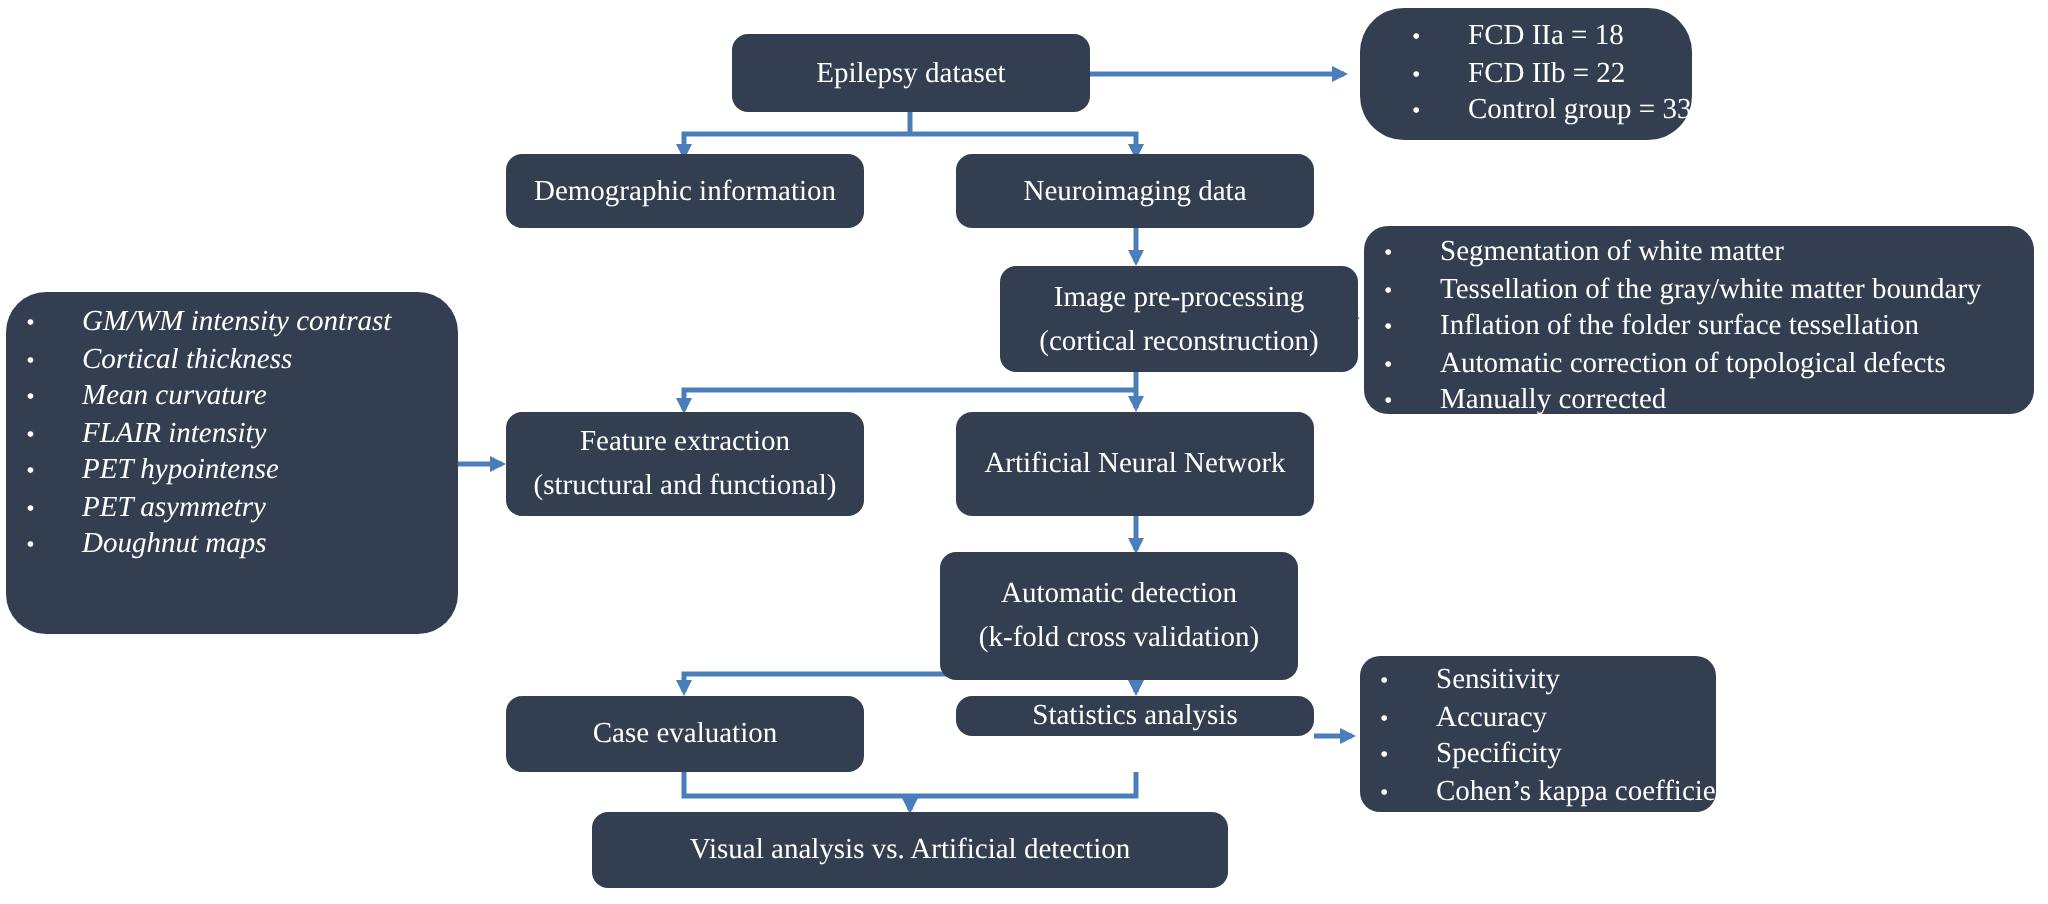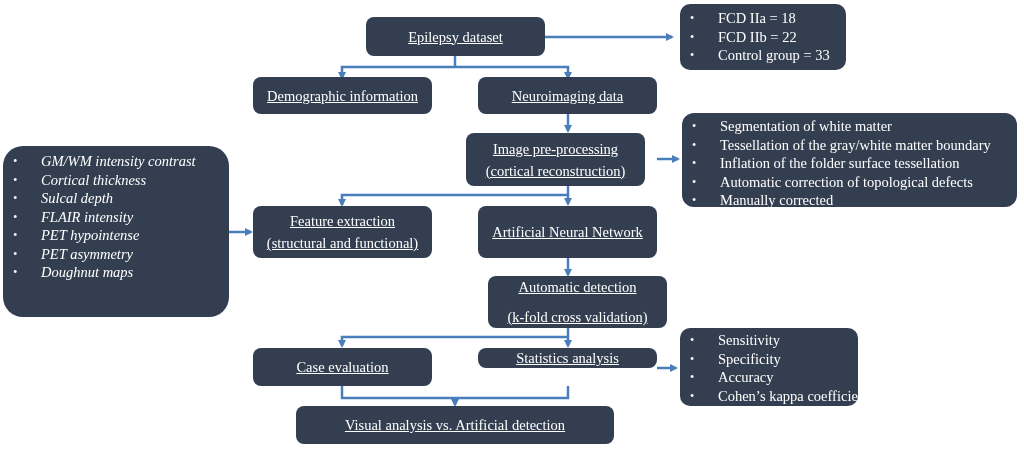--- a/index.html
+++ b/index.html
@@ -1,20 +1,20 @@
 <!DOCTYPE html>
 <html><head>
 <meta charset="utf-8">
 <style>
   html, body { margin:0; padding:0; background:#ffffff; }
   body { width:1024px; height:452px; position:relative; overflow:hidden;
          font-family:"Liberation Serif", "DejaVu Serif", serif; }
   .box { position:absolute; background:#333f50; color:#ffffff; border-radius:8px;
          display:flex; flex-direction:column; align-items:center; justify-content:center;
-         text-align:center; font-size:14.5px; line-height:22px; box-sizing:border-box;text-decoration:underline; }
+         text-align:center; font-size:14.5px; line-height:22px; box-sizing:border-box; }
   .list { position:absolute; background:#333f50; color:#ffffff; box-sizing:border-box;
           font-size:14.5px; line-height:18.5px; margin:0; list-style:none; }
   .list li { position:relative; padding-left:38px; white-space:nowrap; }
   .list li::before { content:"•"; position:absolute; left:10px; font-size:12px; }
   svg.arrows { position:absolute; left:0; top:0; }
 </style>
 </head>
 <body>
 
 <svg class="arrows" width="1024" height="452" viewBox="0 0 1024 452">
@@ -51,81 +51,81 @@
 
     <polyline points="342,386 342,398 568,398 568,386"></polyline>
     <line x1="455" y1="398" x2="455" y2="405" marker-end="url(#ah)"></line>
   </g>
 </svg>
 
 <div class="box" style="left:366px; top:17px; width:179px; height:39px;">
   <span>Epilepsy dataset</span>
 </div>
 
-<ul class="list" style="left:680px; top:4px; width:166px; height:66px; border-radius:10px; padding:5px 0 0 0;">
+<ul class="list" style="left:680px; top:4px; width:166px; height:66px; border-radius:22px; padding:5px 0 0 16px;">
   <li>FCD IIa = 18</li>
   <li>FCD IIb = 22</li>
   <li>Control group = 33</li>
 </ul>
 
 <div class="box" style="left:253px; top:77px; width:179px; height:37px;">
   <span>Demographic information</span>
 </div>
 
 <div class="box" style="left:478px; top:77px; width:179px; height:37px;">
   <span>Neuroimaging data</span>
 </div>
 
-<div class="box" style="left:466px; top:133px; width:179px; height:53px;">
+<div class="box" style="left:500px; top:133px; width:179px; height:53px;">
   <span>Image pre-processing</span>
   <span>(cortical reconstruction)</span>
 </div>
 
 <ul class="list" style="left:682px; top:113px; width:335px; height:94px; border-radius:12px; padding:4px 0 0 0;">
   <li>Segmentation of white matter</li>
   <li>Tessellation of the gray/white matter boundary</li>
   <li>Inflation of the folder surface tessellation</li>
   <li>Automatic correction of topological defects</li>
   <li>Manually corrected</li>
 </ul>
 
 <ul class="list" style="left:3px; top:146px; width:226px; height:171px; border-radius:20px; padding:6px 0 0 0;font-style:italic;">
   <li>GM/WM intensity contrast</li>
   <li>Cortical thickness</li>
-  <li>Sulcal depth</li>
+  <li>Mean curvature</li>
   <li>FLAIR intensity</li>
   <li>PET hypointense</li>
   <li>PET asymmetry</li>
   <li>Doughnut maps</li>
 </ul>
 
 <div class="box" style="left:253px; top:206px; width:179px; height:52px;">
   <span>Feature extraction</span>
   <span>(structural and functional)</span>
 </div>
 
 <div class="box" style="left:478px; top:206px; width:179px; height:52px;">
   <span>Artificial Neural Network</span>
 </div>
 
-<div class="box" style="left:488px; top:276px; width:179px; height:52px;justify-content:space-between;">
+<div class="box" style="left:470px; top:276px; width:179px; height:64px;">
   <span>Automatic detection</span>
   <span>(k-fold cross validation)</span>
 </div>
 
 <div class="box" style="left:253px; top:348px; width:179px; height:38px;">
   <span>Case evaluation</span>
 </div>
 
 <div class="box" style="left:478px; top:348px; width:179px; height:20px;justify-content:center;">
   <span>Statistics analysis</span>
 </div>
 
 <ul class="list" style="left:680px; top:328px; width:178px; height:78px; border-radius:10px; padding:3px 0 0 0;">
   <li>Sensitivity</li>
+  <li>Accuracy</li>
   <li>Specificity</li>
-  <li>Accuracy</li>
   <li>Cohen’s kappa coefficient</li>
 </ul>
 
 <div class="box" style="left:296px; top:406px; width:318px; height:38px;">
   <span>Visual analysis vs. Artificial detection</span>
 </div>
 
 </body></html>

